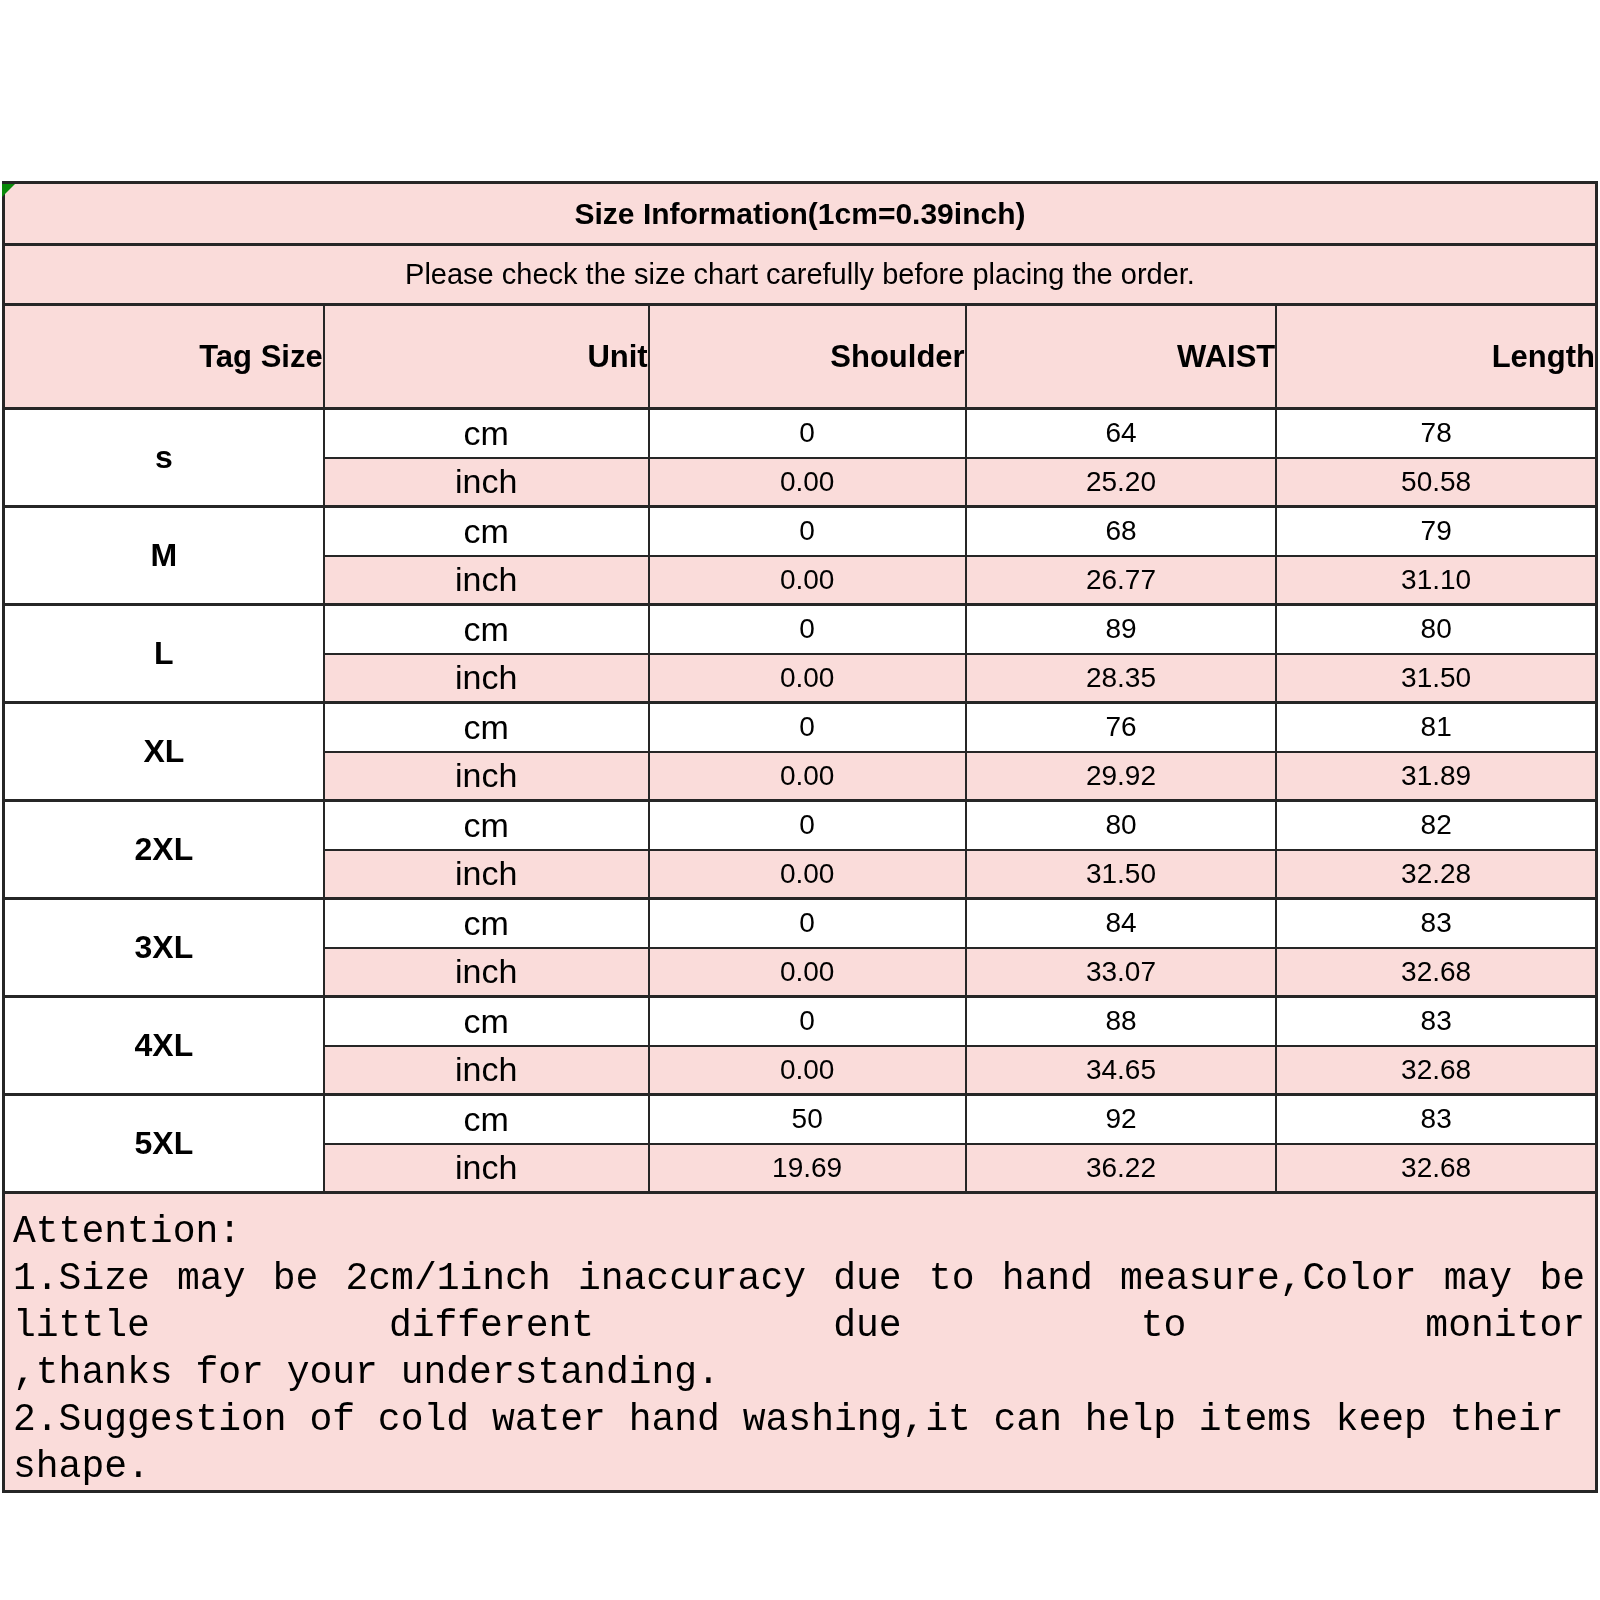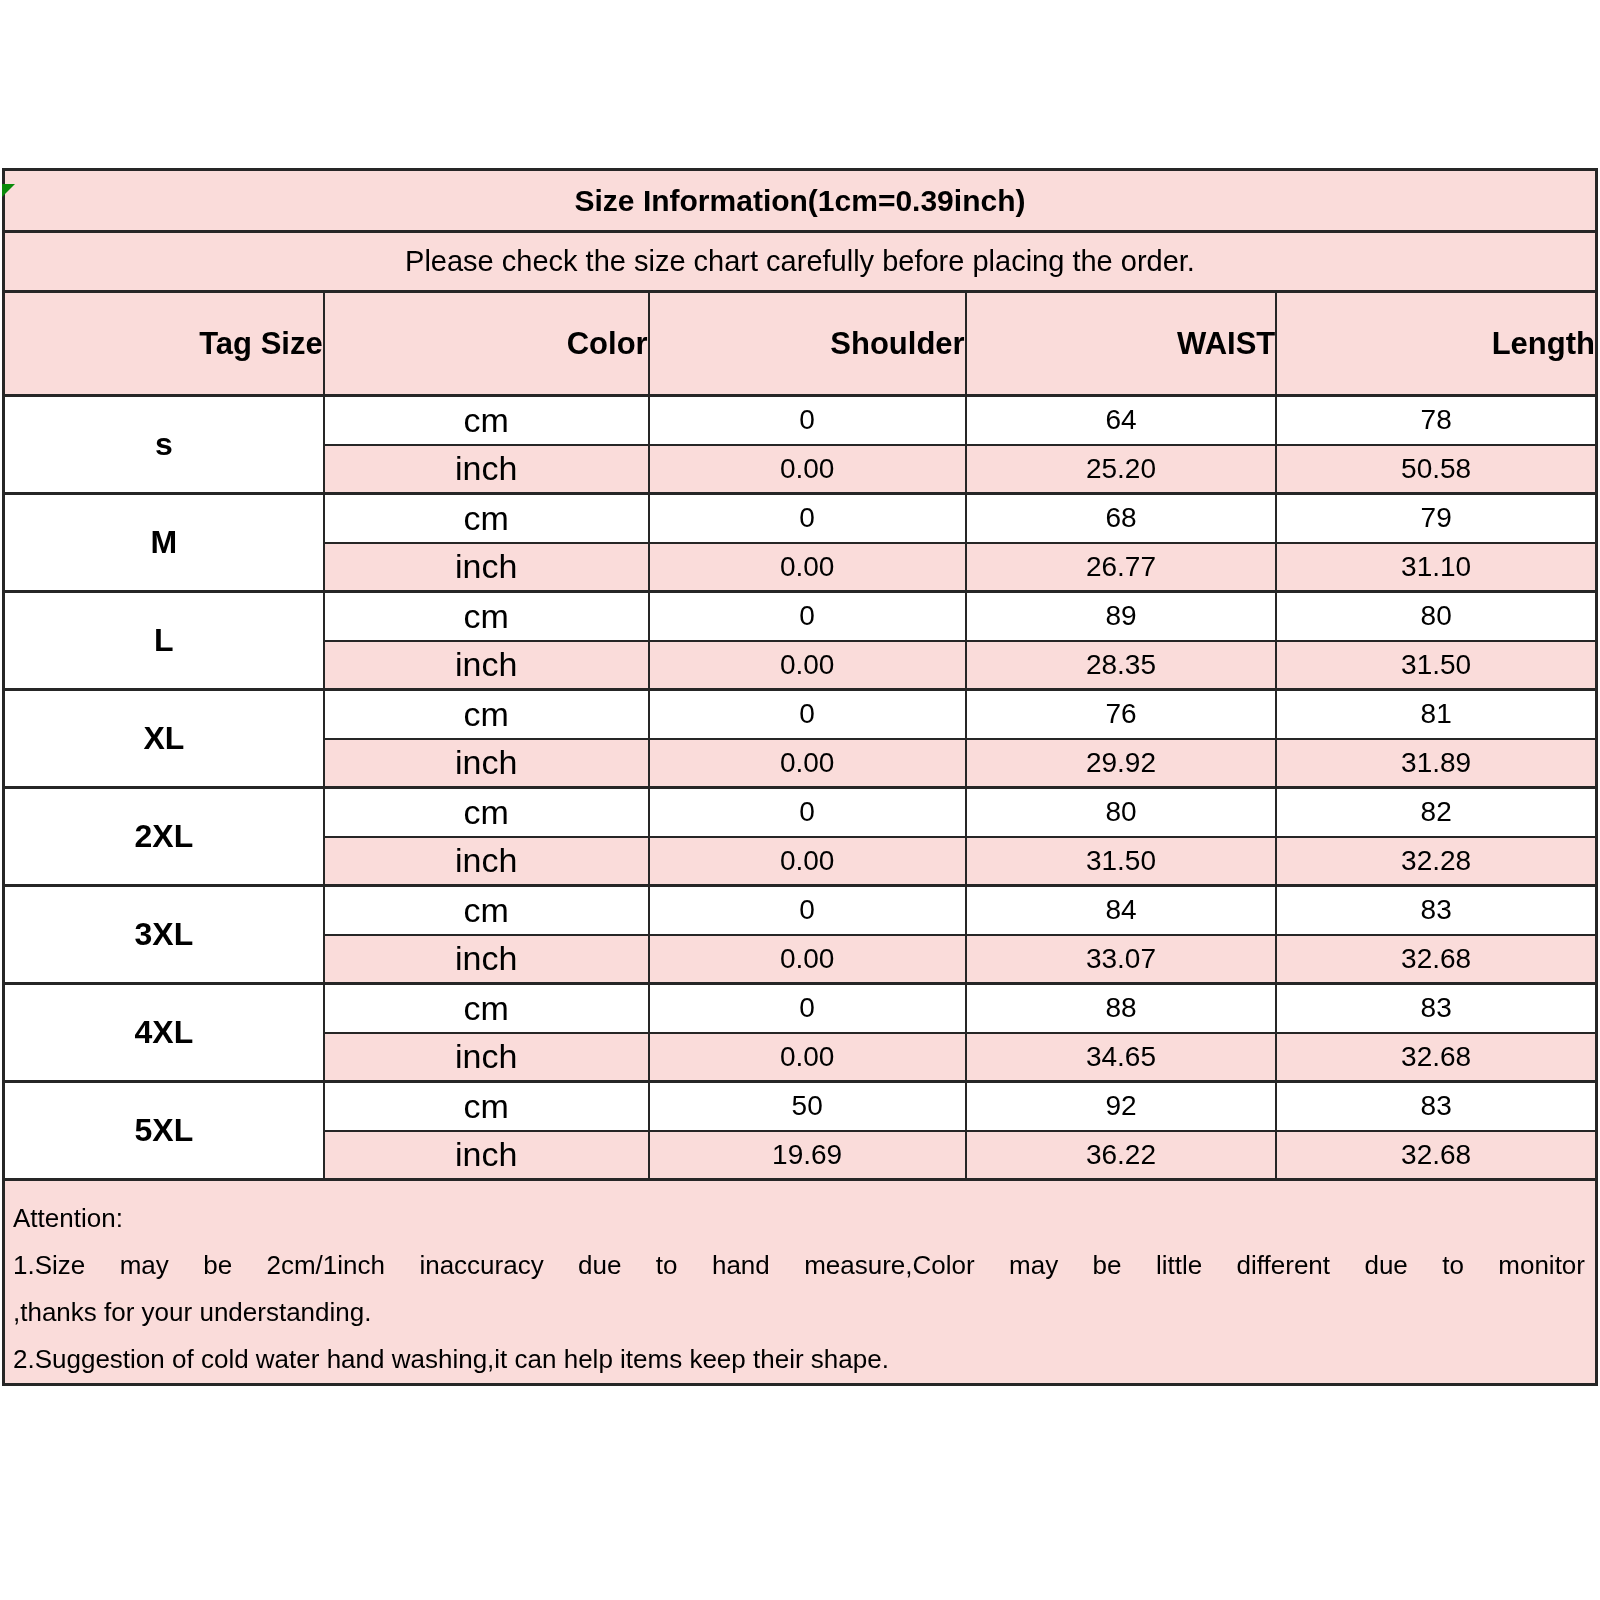--- a/index.html
+++ b/index.html
@@ -19,21 +19,21 @@
   }
   .canvas{position:absolute;inset:0;}
   .corner-triangle{
     position:absolute;left:2px;top:184px;
     width:0;height:0;
     border-top:13px solid var(--green);
     border-right:13px solid transparent;
     z-index:3;
   }
   table.size-chart{
-    position:absolute;left:2px;top:168px;width:1596px;
+    position:absolute;left:2px;top:181px;width:1596px;
     border-collapse:collapse;table-layout:fixed;
     border:3px solid var(--border);
   }
   table.size-chart td{
     border:2px solid var(--border);
     text-align:center;vertical-align:middle;
     overflow:hidden;padding:0;
   }
   tr.title-row td{
     height:62px;background:var(--pink);
@@ -53,22 +53,23 @@
   tr.row-cm td{height:49px;background:#ffffff;}
   tr.row-inch td{height:49px;background:var(--pink);}
   tr.block-start td{border-top-width:3px;}
   td.tag{background:#ffffff;font-weight:bold;font-size:32px;}
   td.unit{font-size:34px;}
   td.val{font-size:28px;}
   tr.attention-row td{
     height:204px;background:var(--pink);
     border-top-width:3px;
     text-align:left;vertical-align:top;
-    font-size:26px;line-height:47px;
+    font-size:38px;line-height:47px;
     padding:14px 10px 0 8px;
+    font-family:Liberation Mono, monospace;
   }
   .att-line-justify{text-align:justify;text-align-last:justify;}
 </style>
 </head>
 <body>
 
 <div class="canvas">
   <div class="corner-triangle"></div>
 
   <table class="size-chart">
@@ -82,21 +83,21 @@
 
     <tbody>
         <tr class="title-row">
       <td colspan="5">Size Information(1cm=0.39inch)</td>
     </tr>
     <tr class="subtitle-row">
       <td colspan="5">Please check the size chart carefully before placing the order.</td>
     </tr>
     <tr class="header-row">
       <td>Tag Size</td>
-      <td>Color</td>
+      <td>Unit</td>
       <td>Shoulder</td>
       <td>WAIST</td>
       <td>Length</td>
     </tr>
 
     <tr class="row-cm block-start">
       <td class="tag" rowspan="2">s</td>
       <td class="unit">cm</td>
       <td class="val">0</td>
       <td class="val">64</td>

